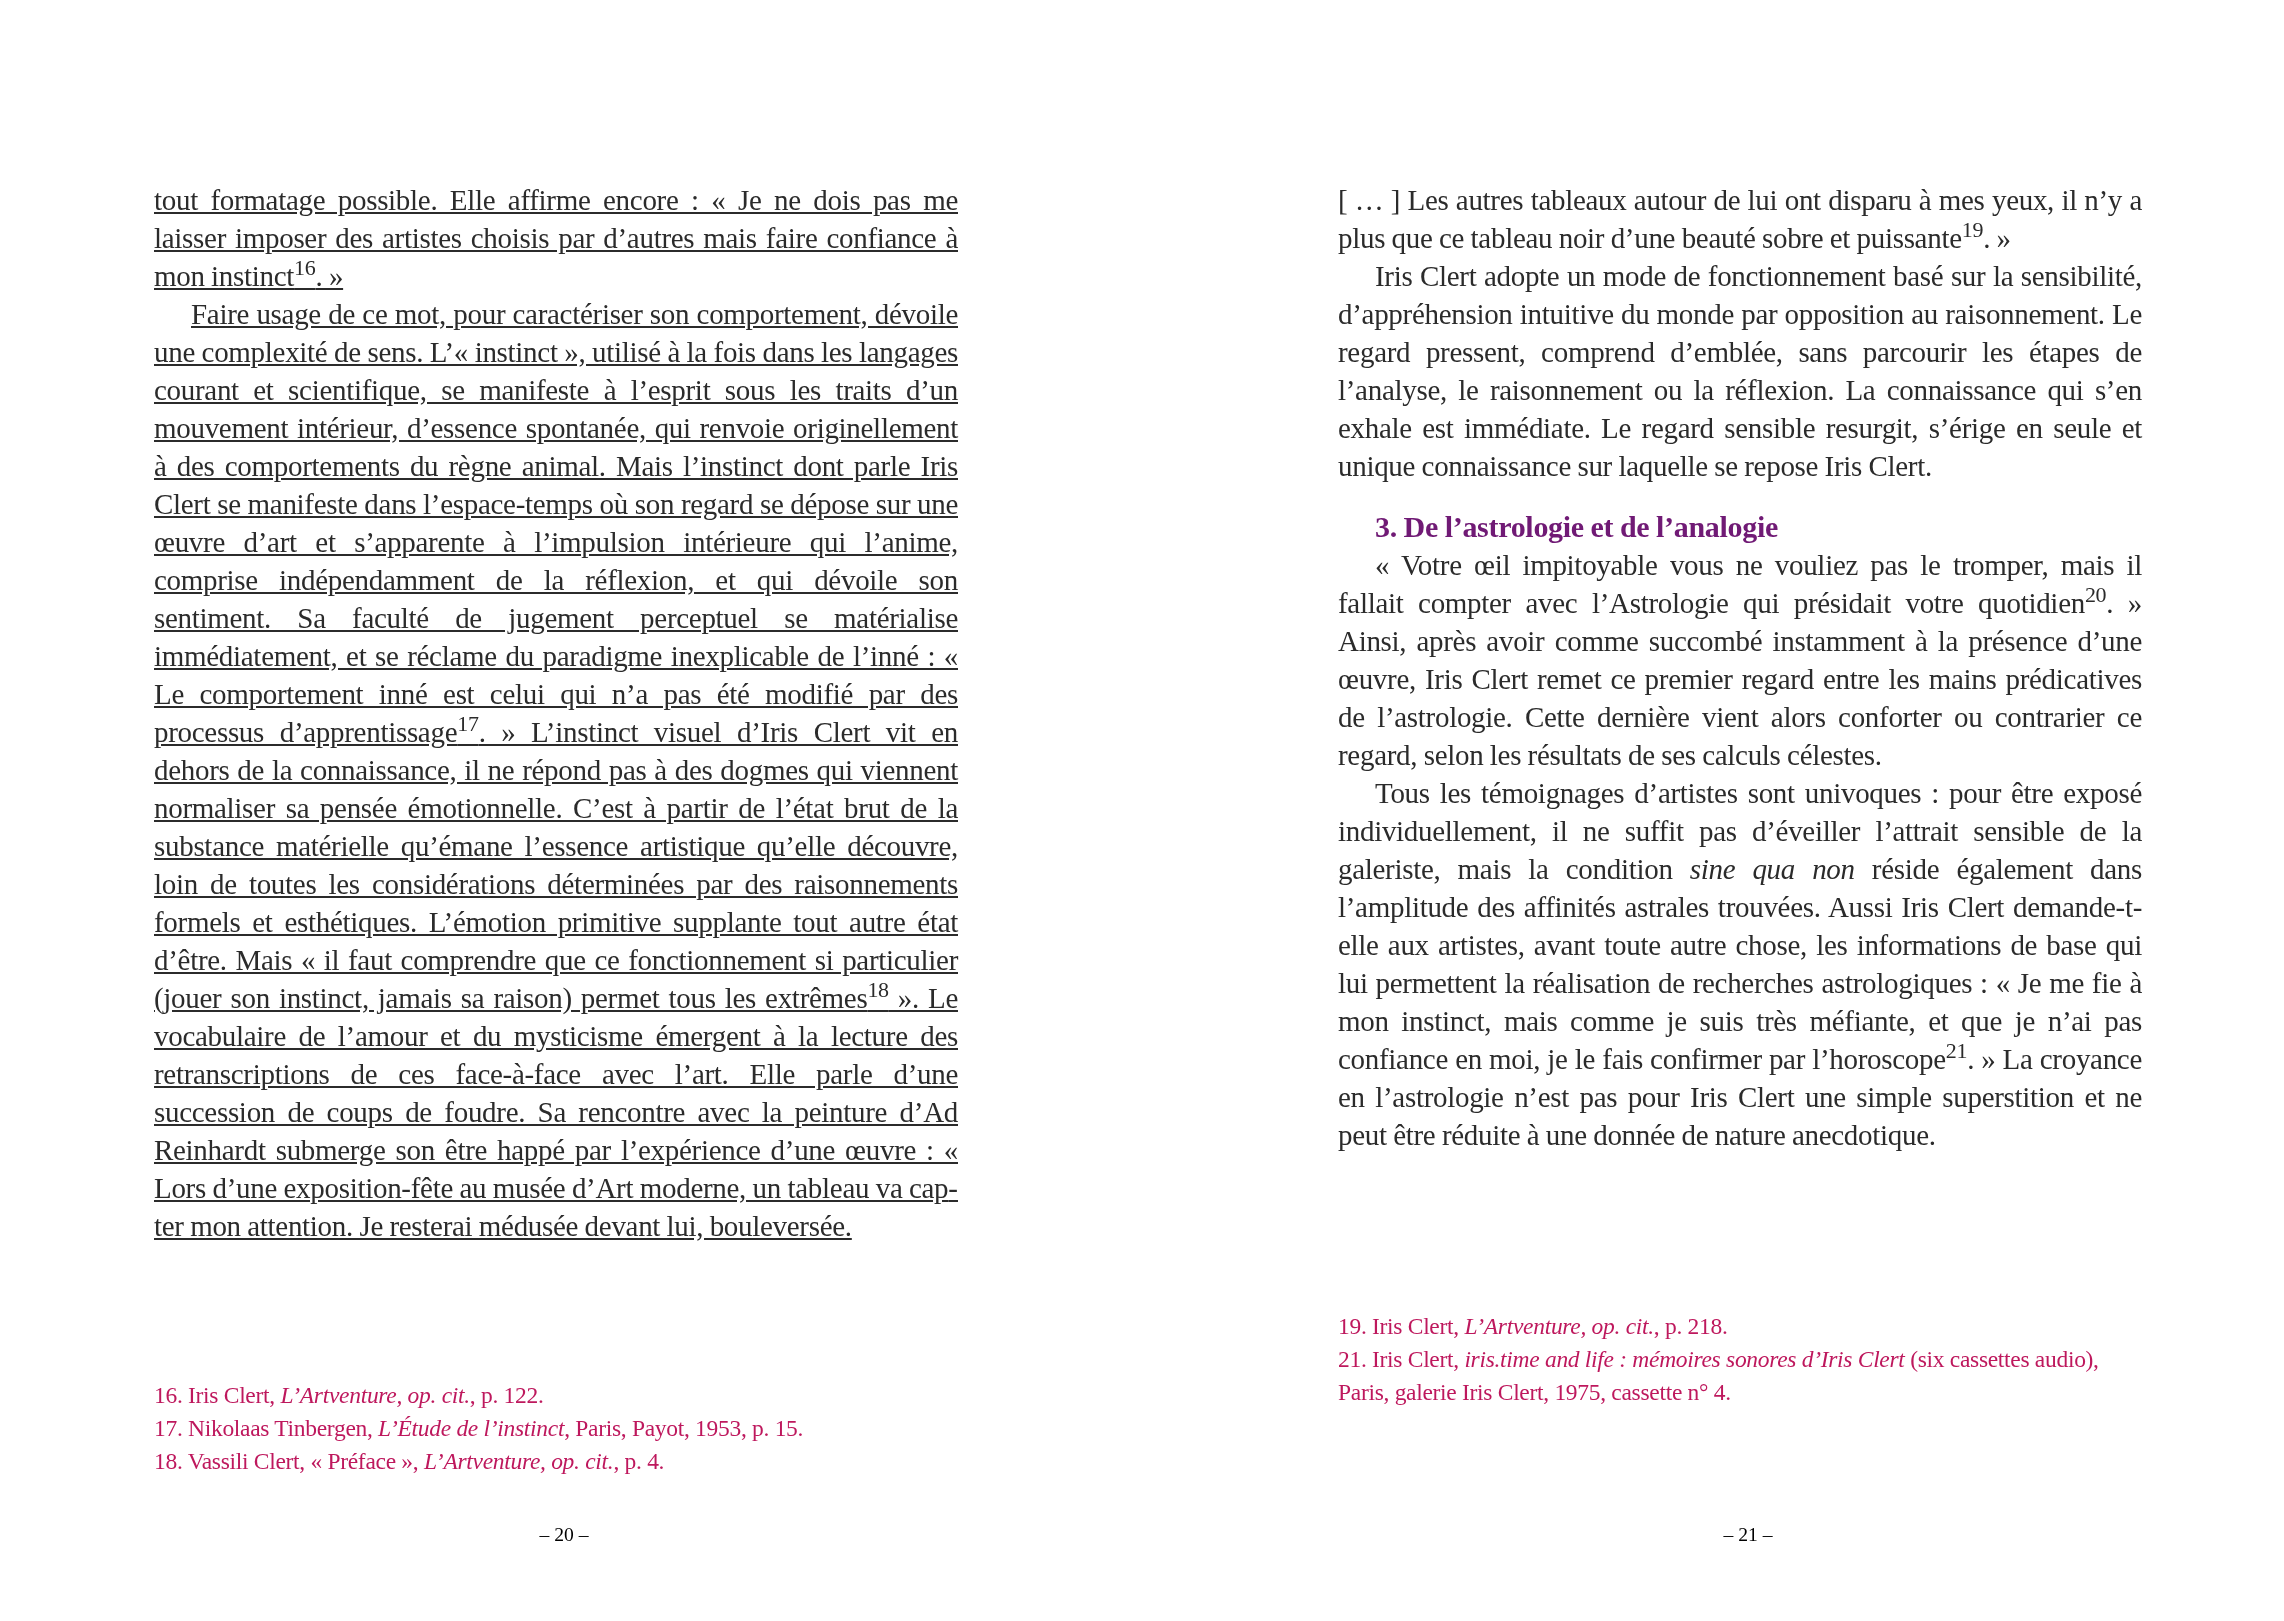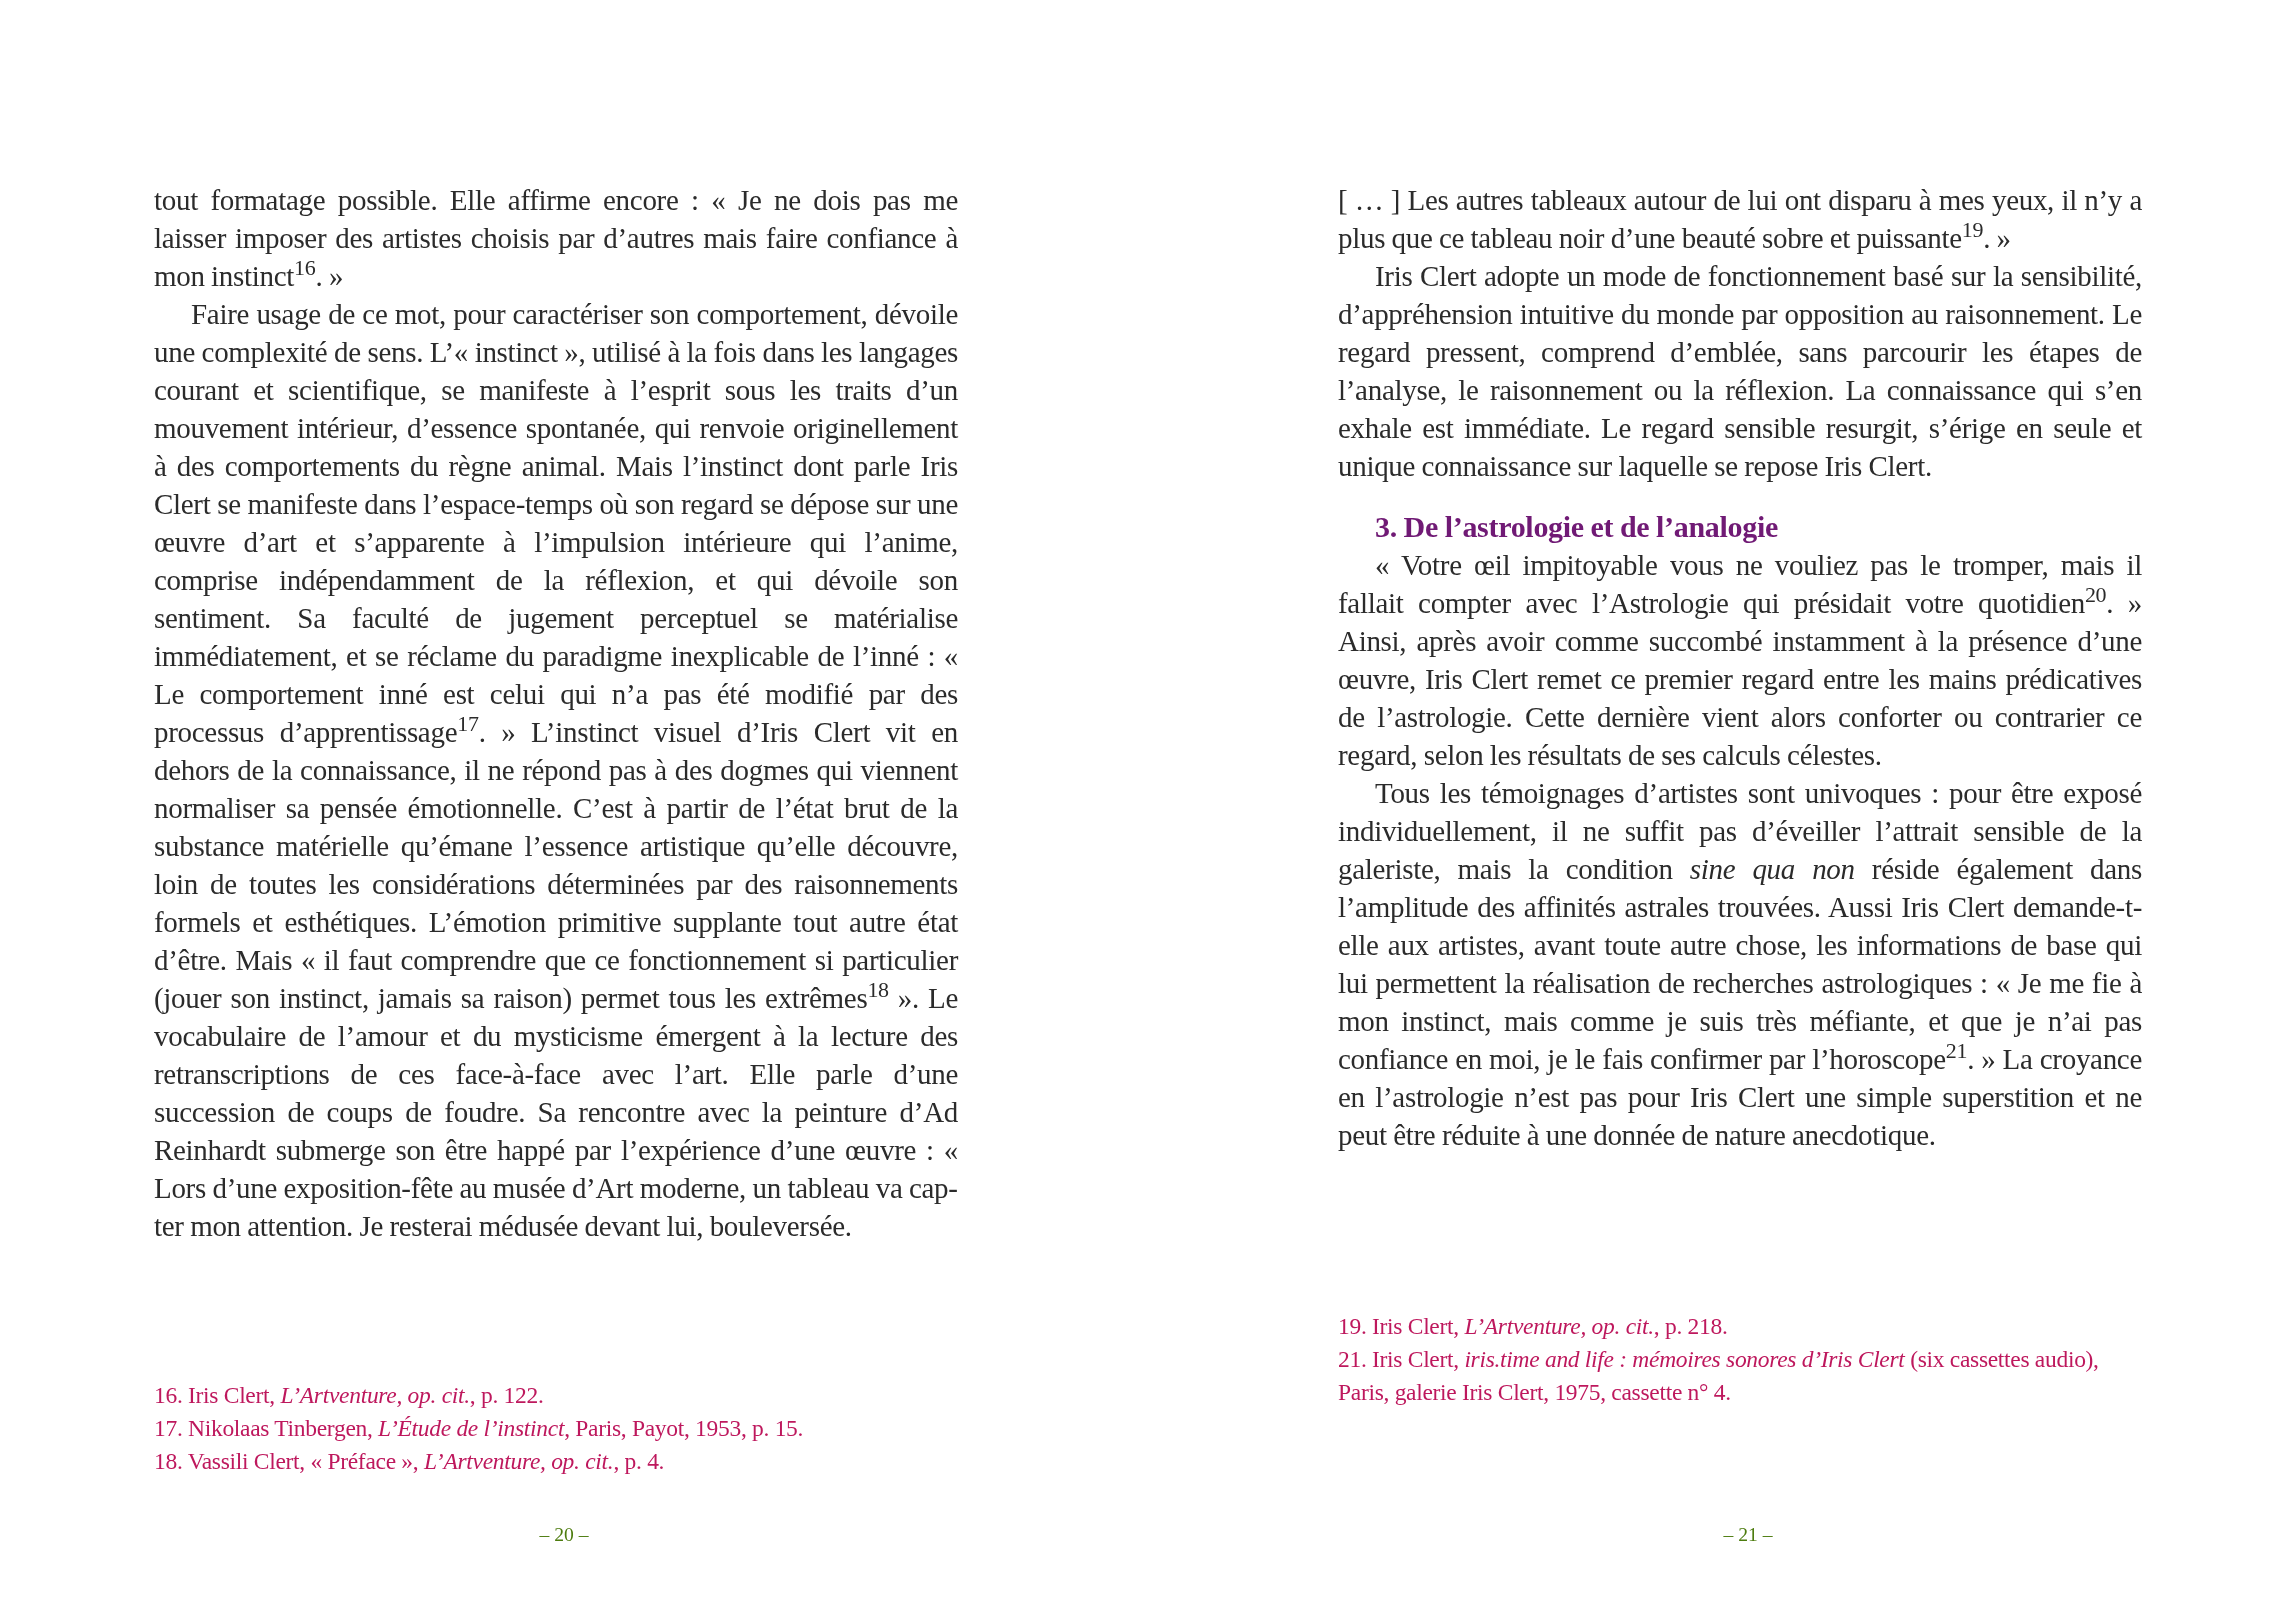--- a/index.html
+++ b/index.html
@@ -3,31 +3,31 @@
 <meta charset="utf-8">
 <style>
   html, body { margin: 0; padding: 0; background: #ffffff; }
   body { width: 2285px; height: 1621px; position: relative; overflow: hidden;
          font-family: "Liberation Serif", "DejaVu Serif", serif; color: #2b2b2b; }
   .page { position: absolute; top: 0; height: 1621px; }
   #page-left { left: 0; width: 1142px; }
   #page-right { left: 1142px; width: 1143px; }
   .body-text { position: absolute; width: 804px; font-size: 29px; line-height: 38px;
                text-align: justify; hyphens: manual; letter-spacing: -0.3px; word-spacing: -0.5px; }
-  #page-left .body-text { left: 154px; top: 181px; }
+  #page-left .body-text { left: 154px; top: 181px; text-decoration: underline; }
   #page-right .body-text { left: 196px; top: 181px; }
   .body-text p { margin: 0; }
   .body-text p.indent { text-indent: 37px; }
   sup { font-size: 22px; line-height: 0; vertical-align: 10.8px; }
   .heading { margin: 22.5px 0 0 37px; font-weight: bold; color: #701a75; font-size: 30px; line-height: 38px; letter-spacing: -0.3px; }
   .footnotes { position: absolute; width: 814px; font-size: 23.5px; line-height: 33px; color: #be185d; letter-spacing: -0.3px; }
   #page-left .footnotes { left: 154px; top: 1379px; }
   #page-right .footnotes { left: 196px; top: 1310px; }
   .footnotes p { margin: 0; }
-  .page-number { position: absolute; top: 1524px; font-size: 19.6px; color: #4d7c0f; text-align: center; width: 98px; }
+  .page-number { position: absolute; top: 1524px; font-size: 19.6px; color: #000000; text-align: center; width: 98px; }
   #page-left .page-number { left: 515px; }
   #page-right .page-number { left: 557px; }
   i { font-style: italic; }
 </style>
 </head>
 <body>
 
 <div class="page" id="page-left">
   <div class="body-text">
     <p><span>tout formatage possible. Elle affirme encore : « Je ne dois pas me laisser imposer des artistes choisis par d’autres mais faire confiance à mon instinct</span><sup>16</sup><span>. »</span></p>

